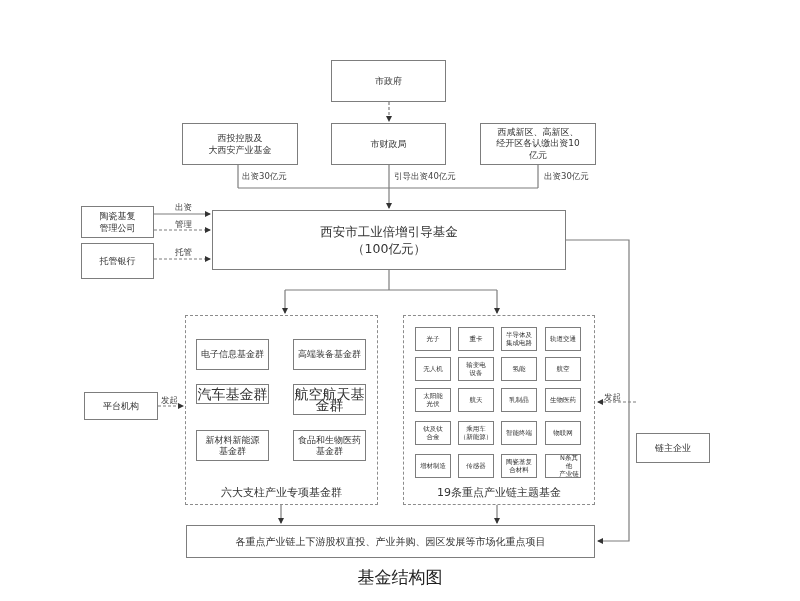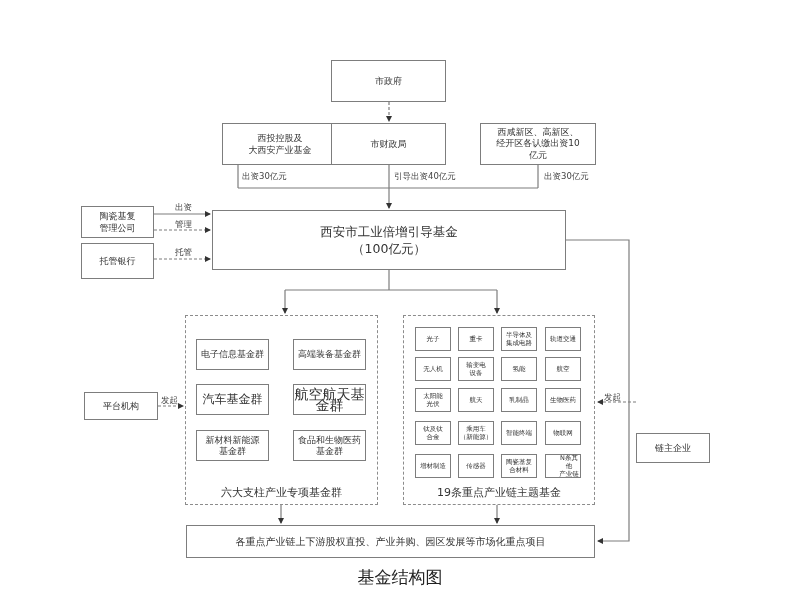--- a/index.html
+++ b/index.html
@@ -50,21 +50,21 @@
     <line x1="636" y1="402" x2="598" y2="402" stroke-dasharray="3,2" marker-end="url(#arr)"></line>
 
     <line x1="281" y1="505" x2="281" y2="523" marker-end="url(#arr)"></line>
     <line x1="497" y1="505" x2="497" y2="523" marker-end="url(#arr)"></line>
   </g>
 </svg>
 
 <div class="box sm" style="left:331px;top:60px;width:115px;height:42px;">
   <span>市政府</span>
 </div>
-<div class="box sm" style="left:182px;top:123px;width:116px;height:42px;margin-left:40px;">
+<div class="box sm" style="left:182px;top:123px;width:116px;height:42px;">
   <div>
     <div>西投控股及</div>
     <div>大西安产业基金</div>
   </div>
 </div>
 <div class="box sm" style="left:331px;top:123px;width:115px;height:42px;">
   <span>市财政局</span>
 </div>
 <div class="box sm" style="left:480px;top:123px;width:116px;height:42px;line-height:11.5px;">
   <div>
@@ -114,21 +114,21 @@
     <div class="box" style="left: 196px; top: 339px; width: 73px; height: 31px; font-size: 9px; line-height: 11px;">
       <div>
         <div>电子信息基金群</div>
       </div>
     </div>
     <div class="box" style="left: 293px; top: 339px; width: 73px; height: 31px; font-size: 9px; line-height: 11px;">
       <div>
         <div>高端装备基金群</div>
       </div>
     </div>
-    <div class="box" style="left: 196px; top: 384px; width: 73px; height: 31px; font-size: 12px; line-height: 11px; text-align: right;">
+    <div class="box" style="left: 196px; top: 384px; width: 73px; height: 20px; font-size: 14px; line-height: 11px; text-align: right;">
       <div>
         <div>汽车基金群</div>
       </div>
     </div>
     <div class="box" style="left: 293px; top: 384px; width: 73px; height: 31px; font-size: 14px; line-height: 11px;">
       <div>
         <div>航空航天基金群</div>
       </div>
     </div>
     <div class="box" style="left: 196px; top: 430px; width: 73px; height: 31px; font-size: 9px; line-height: 11px;">

